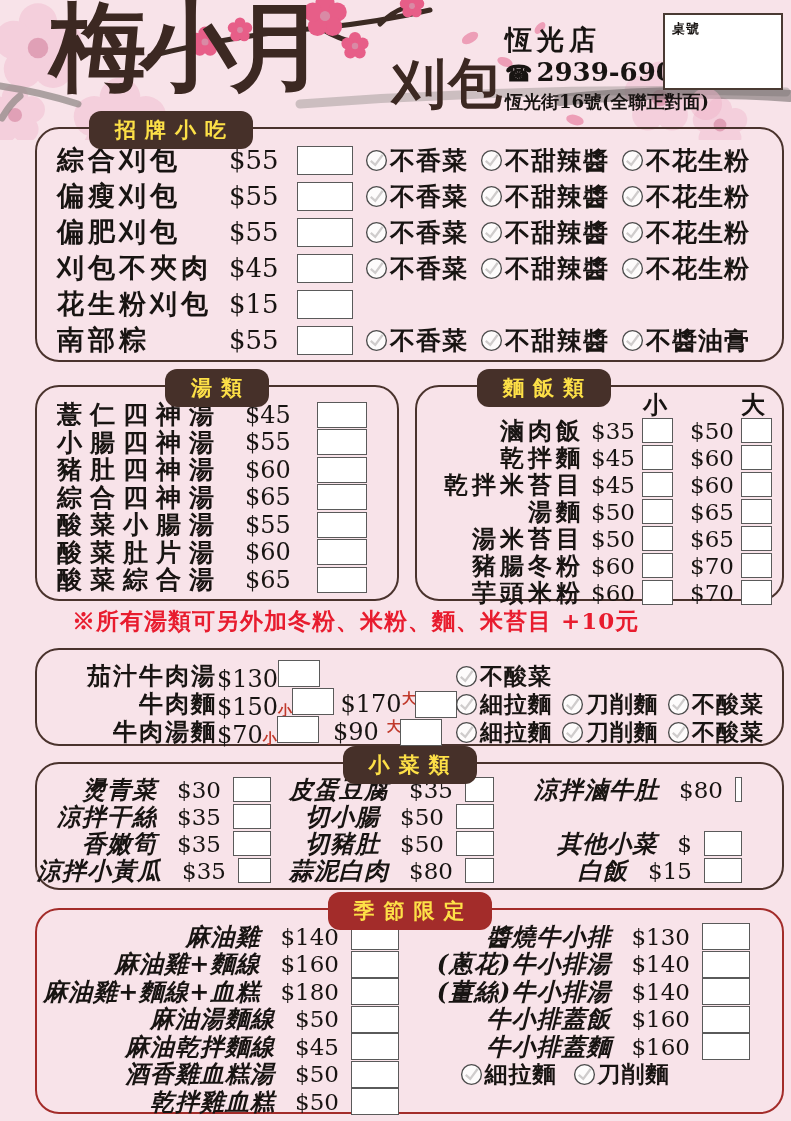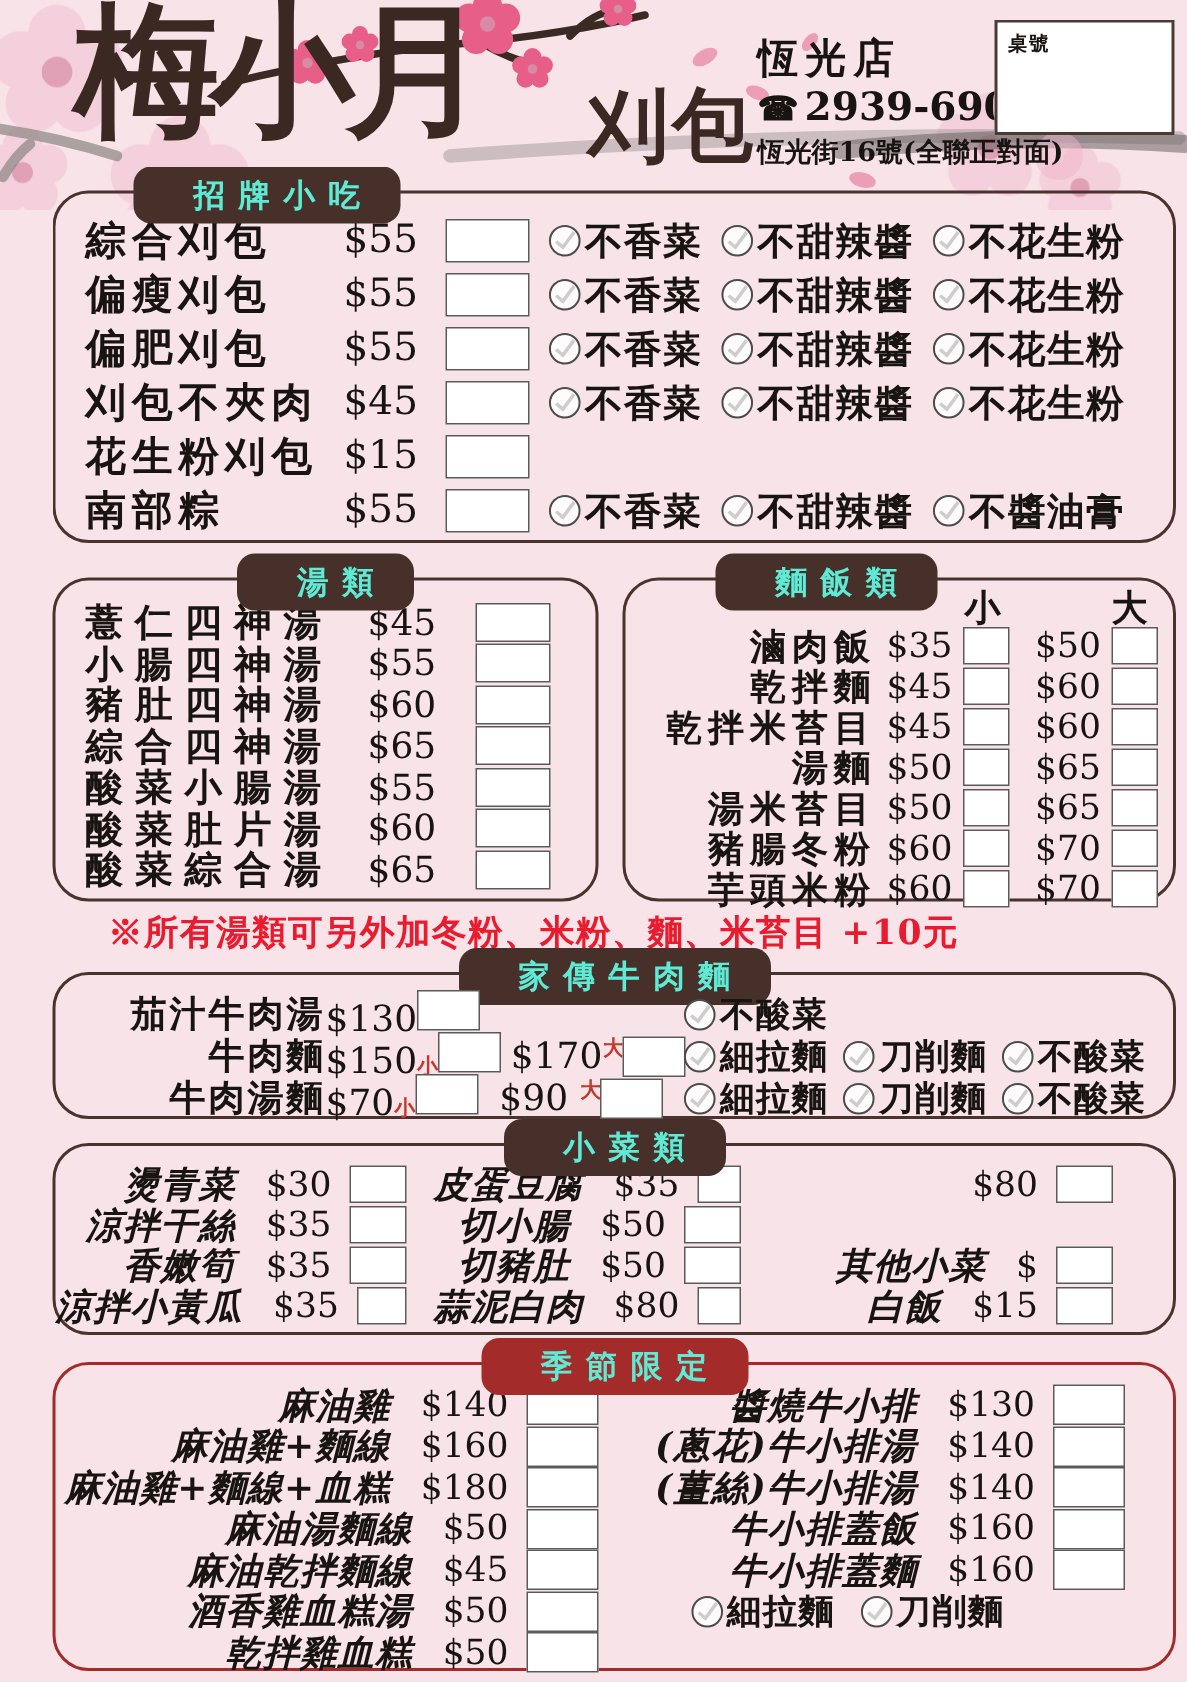--- a/index.html
+++ b/index.html
@@ -16,22 +16,22 @@
   .hdr-right{position:absolute;left:505px;top:24px;line-height:1.15;}
   .branch-name{font-size:27px;font-weight:bold;letter-spacing:5px;}
   .phone-row{font-size:26px;font-weight:bold;margin-top:3px;}
   .phone-icon{font-size:22px;margin-right:4px;}
   .addr{font-size:18px;font-weight:bold;letter-spacing:0px;margin-top:4px;white-space:nowrap;}
   .table-box{position:absolute;left:663px;top:13px;width:116px;height:73px;background:#fff;border:2px solid #4a3a33;}
   .table-box .lbl{font-size:13px;font-weight:bold;padding:5px 0 0 7px;letter-spacing:1px;}
   
   .sec{position:absolute;border:2px solid #4a332d;border-radius:24px;background:transparent;}
   .sec.red{border-color:#a32c2a;}
-  .pill{position:absolute;top:-18px;background:#463029;color:#5eead4;font-size:21px;font-weight:bold;
-        letter-spacing:9px;padding:5px 18px 5px 40px;border-radius:12px;white-space:nowrap;}
+  .pill{position:absolute;top:-18px;background:#463029;color:#fde047;font-size:21px;font-weight:bold;
+        letter-spacing:9px;padding:5px 18px 5px 26px;border-radius:12px;white-space:nowrap;}
   .pill.red{background:#a32c2a;}
   .pill.ctr{left:50%;transform:translateX(-50%);}
   
   .srow,.prow,.nrow,.brow{display:flex;align-items:center;}
   .qty{display:inline-block;background:#fff;border:1.5px solid #5a5a5a;}
   .opt{display:inline-flex;align-items:center;}
   .optlbl{font-size:23px;font-weight:bold;letter-spacing:1px;margin-left:2px;white-space:nowrap;}
   
   #sig-rows{padding-top:13px;}
   .srow{height:36px;padding-left:20px;}
@@ -390,21 +390,20 @@
         <span class="gap"></span>
         <span class="price">$70</span>
         <span class="qty"></span>
       </div>
     </div>
 </div>
 
 <div class="note">※所有湯類可另外加冬粉、米粉、麵、米苔目 +10元</div>
 
 <div class="sec" style="left:35px;top:648px;width:745px;height:94px;">
-  <div class="pill ctr">家傳牛肉麵</div>
   <div id="beef-rows">
       <div class="brow">
         <span class="iname">茄汁牛肉湯</span>
         <span class=""><span class="price">$130</span><span class="sup"></span><span class="qty"></span></span>
         <span class="opts">
           <span class="opt">
             <svg width="23" height="23" viewBox="0 0 24 24">
               <circle cx="12" cy="12" r="10.3" fill="#fdfbfb" stroke="#4c4c4c" stroke-width="1.4"></circle>
               <path d="M6 12.5 L10.7 16.5 L18.5 6" stroke="#cfcccc" stroke-width="2.4" fill="none"></path>
             </svg>
@@ -521,20 +520,21 @@
           <span class="qty"></span>
         </div>
         <div class="cell">
           <span class="iname">蒜泥白肉</span>
           <span class="price">$80</span>
           <span class="qty"></span>
         </div>
       </div>
     <div class="scol" id="scol2" style="width:248px;padding-right:40px;box-sizing:border-box;">
         <div class="cell">
+          <span class="iname">涼拌滷牛肚</span>
           <span class="price">$80</span>
           <span class="qty"></span>
         </div>
         <div class="cell"></div>
         <div class="cell">
           <span class="iname">其他小菜</span>
           <span class="price">$</span>
           <span class="qty"></span>
         </div>
         <div class="cell">

